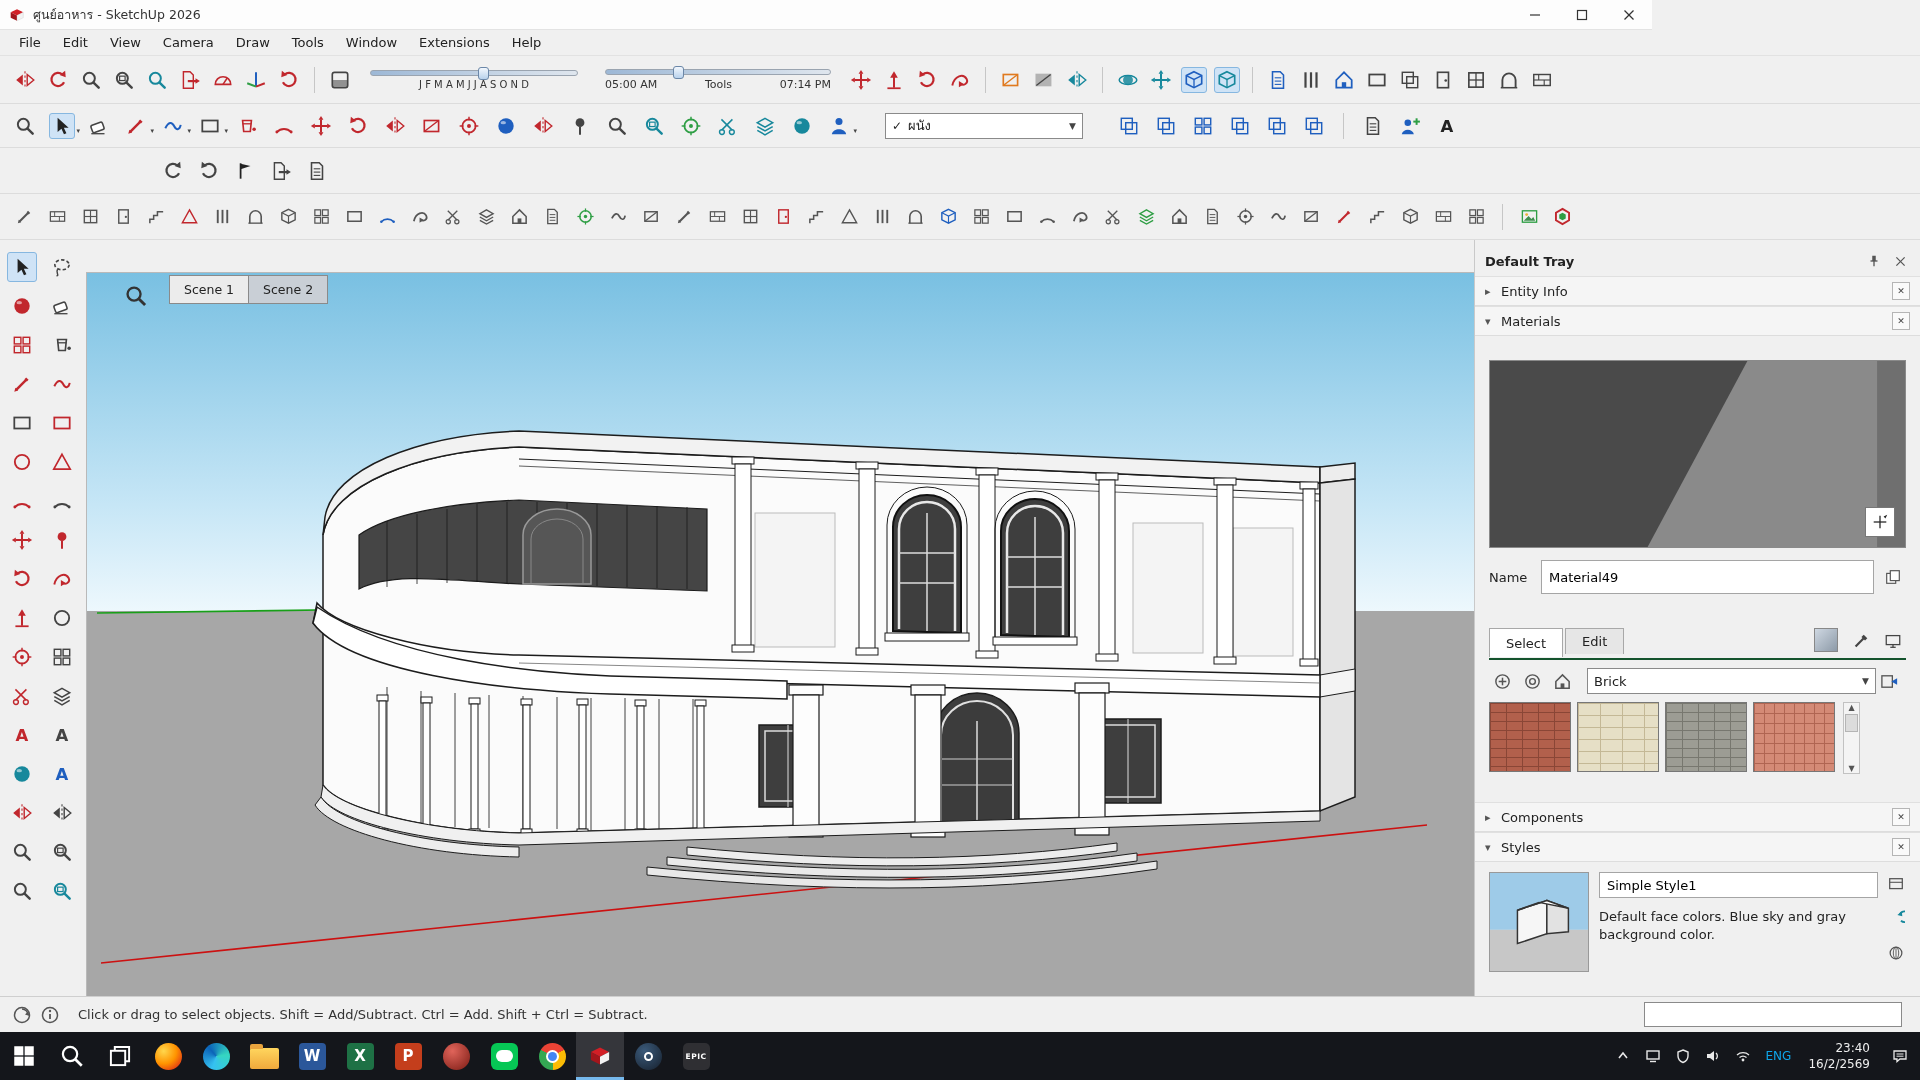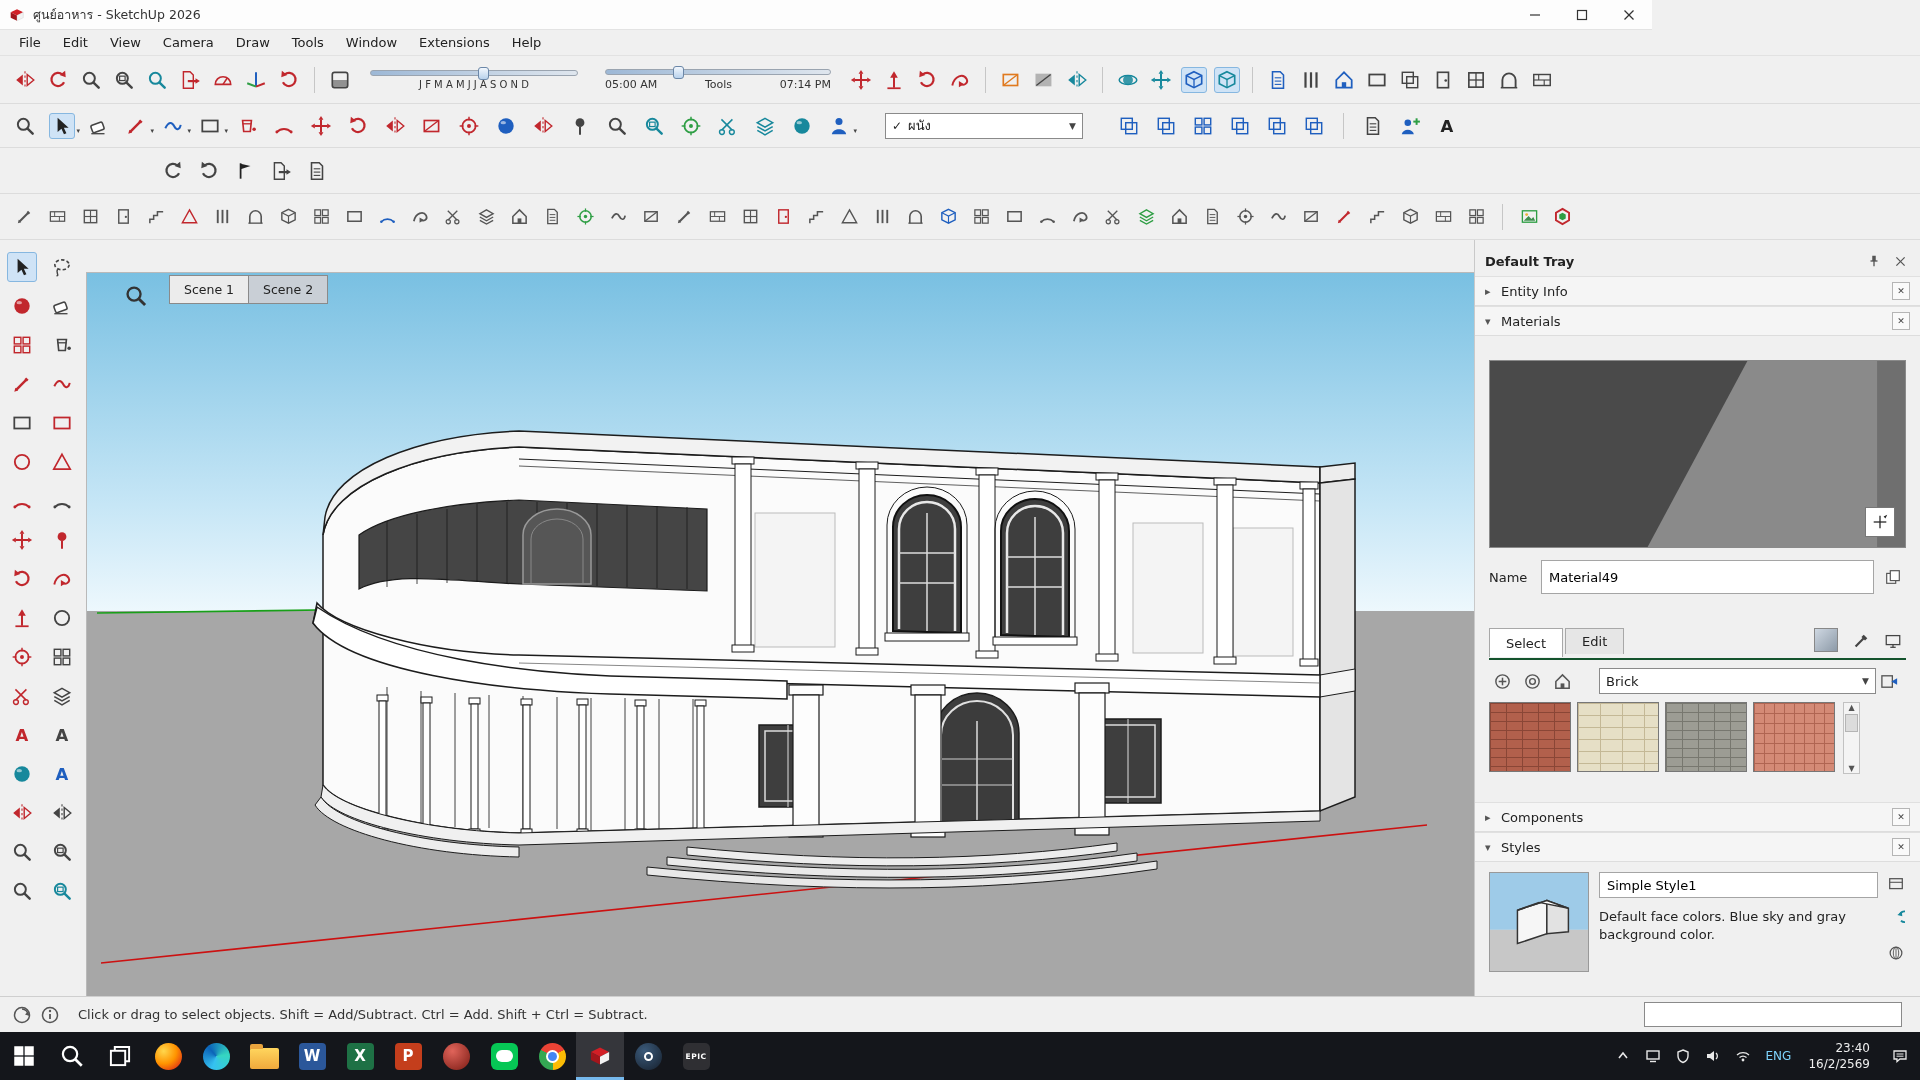--- a/index.html
+++ b/index.html
@@ -94,21 +94,21 @@
   .sq-btn { width:26px; height:26px; margin-left:6px; display:flex; align-items:center; justify-content:center;
     border:1px solid transparent; }
   .tabstrip { display:flex; align-items:flex-start; height:32px; margin-top:34px; border-bottom:2px solid #14532d; }
   .tab { height:26px; padding:0 16px; display:flex; align-items:center; background:#e6e6e6;
     border:1px solid #a8a8a8; border-bottom:none; margin-right:2px; font-size:13px; }
   .tab.active { background:#fff; height:29px; }
   .tabstrip .spacer { flex:1; }
   .mini-thumb { width:24px; height:24px; border:1px solid #888; background:linear-gradient(135deg,#cfd8e2,#8d9aa8); margin:0 4px 3px; }
   .iconrow { display:flex; align-items:center; margin-top:8px; }
   .iconrow .sq-btn { margin-left:0; margin-right:4px; }
-  #brick-combo { flex:1; margin-left:20px; }
+  #brick-combo { flex:1; margin-left:8px; }
   .swatches { display:flex; margin-top:8px; height:72px; }
   .swatch { width:82px; height:70px; border:1px solid #777; margin-right:6px; }
   .vscroll { width:17px; height:72px; margin-left:2px; border:1px solid #c2c2c2; background:#f4f4f4;
     display:flex; flex-direction:column; align-items:center; justify-content:space-between; font-size:8px; color:#555; }
   .vscroll .vthumb { width:13px; height:18px; background:#dcdcdc; border:1px solid #b5b5b5; }
   .mat-bottom-gap { height:28px; }
   .styles-body { display:flex; padding:10px 10px 0 14px; }
   #style-thumb { width:100px; height:100px; border:1px solid #999; flex:none; }
   .style-info { flex:1; margin-left:10px; }
   .style-info input { width:100%; height:26px; border:1px solid #a5a5a5; background:#fff; padding:0 7px;
@@ -141,21 +141,21 @@
   .chrome { background:conic-gradient(from -60deg,#ea4335 0 120deg,#fbbc05 120deg 240deg,#34a853 240deg 360deg);
     display:flex; align-items:center; justify-content:center; }
   .chrome .ring { width:13px; height:13px; border-radius:50%; background:#fff; display:flex; align-items:center; justify-content:center; }
   .chrome .dot { width:9px; height:9px; border-radius:50%; background:#4285f4; }
   .steam { background:radial-gradient(circle at 35% 30%,#3b5a7a,#16202d); display:flex; align-items:center; justify-content:center; }
   .steam i { width:9px; height:9px; border:2px solid #fff; border-radius:50%; display:block; }
   .epic { background:#2f2f33; border-radius:5px; font-size:7.5px; letter-spacing:.5px; }
   #systray { margin-left:auto; display:flex; align-items:center; height:48px; }
   .sys-i { width:30px; height:48px; display:flex; align-items:center; justify-content:center; }
   .sys-i svg { width:16px; height:16px; }
-  #lang { color:#7dd3fc; font-size:12px; width:40px; text-align:center; }
+  #lang { color:#0ea5e9; font-size:12px; width:40px; text-align:center; }
   #clock { color:#eee; font-size:12px; text-align:right; line-height:1.35; padding:0 10px; }
   #action-center { width:40px; height:48px; display:flex; align-items:center; justify-content:center; }
 </style>
 </head>
 <body>
 
 <div id="screen">
 
   <div id="titlebar">
     <svg class="logo" viewBox="0 0 20 20">

